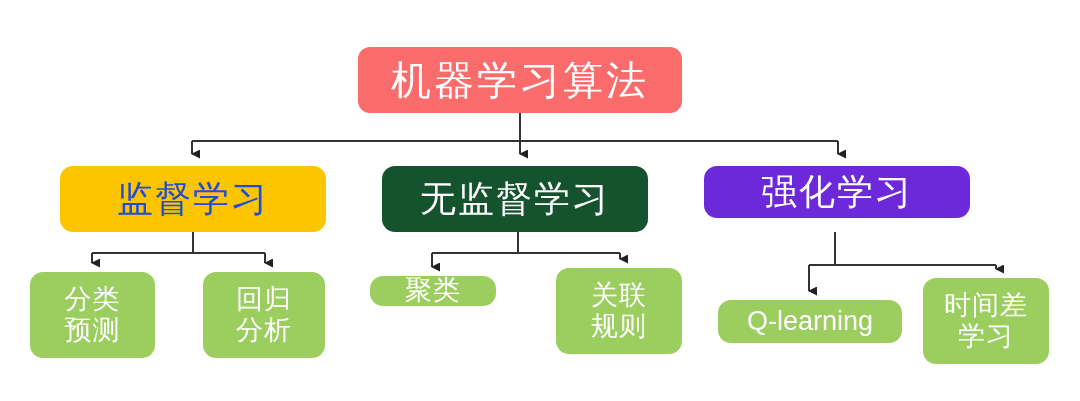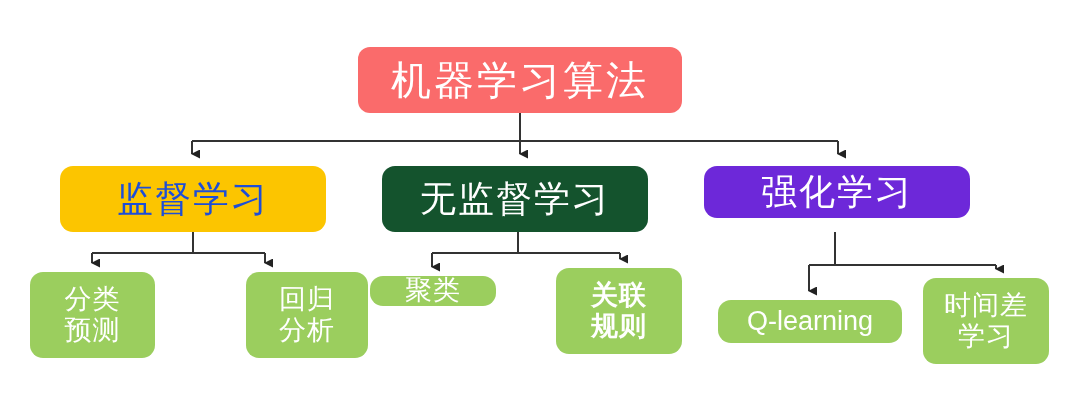--- a/index.html
+++ b/index.html
@@ -105,22 +105,22 @@
   </svg>
 
   <div class="node root" style="left: 358px; top: 47px; width: 324px; height: 66px; background: rgb(250, 107, 107); color: rgb(255, 255, 255);">机器学习算法</div>
 
   <div class="node level2" style="left: 60px; top: 166px; width: 266px; height: 66px; background: rgb(252, 197, 0); color: #1d4ed8;">监督学习</div>
   <div class="node level2" style="left: 382px; top: 166px; width: 266px; height: 66px; background: #14532d; color: rgb(255, 255, 255);">无监督学习</div>
   <div class="node level2" style="left: 704px; top: 166px; width: 266px; height: 52px; background: #6d28d9; color: rgb(255, 255, 255);">强化学习</div>
 
   <div class="node leaf" style="left: 30px; top: 272px; width: 125px; height: 86px; background: rgb(155, 206, 94); color: rgb(255, 255, 255);">分类
 预测</div>
-  <div class="node leaf" style="left: 203px; top: 272px; width: 122px; height: 86px; background: rgb(155, 206, 94); color: rgb(255, 255, 255); margin-left: 43px;">回归
+  <div class="node leaf" style="left: 203px; top: 272px; width: 122px; height: 86px; background: rgb(155, 206, 94); color: rgb(255, 255, 255);">回归
 分析</div>
   <div class="node leaf" style="left: 370px; top: 276px; width: 126px; height: 30px; background: rgb(155, 206, 94); color: rgb(255, 255, 255);">聚类</div>
-  <div class="node leaf" style="left: 556px; top: 268px; width: 126px; height: 86px; background: rgb(155, 206, 94); color: rgb(255, 255, 255); font-weight: bold;">关联
+  <div class="node leaf" style="left: 556px; top: 268px; width: 126px; height: 86px; background: rgb(155, 206, 94); color: rgb(255, 255, 255);">关联
 规则</div>
   <div class="node leaf latin" style="left: 718px; top: 300px; width: 184px; height: 43px; background: rgb(155, 206, 94); color: rgb(255, 255, 255);">Q-learning</div>
   <div class="node leaf" style="left: 923px; top: 278px; width: 126px; height: 86px; background: rgb(155, 206, 94); color: rgb(255, 255, 255);">时间差
 学习</div>
 
 </div>
 
 </body></html>

